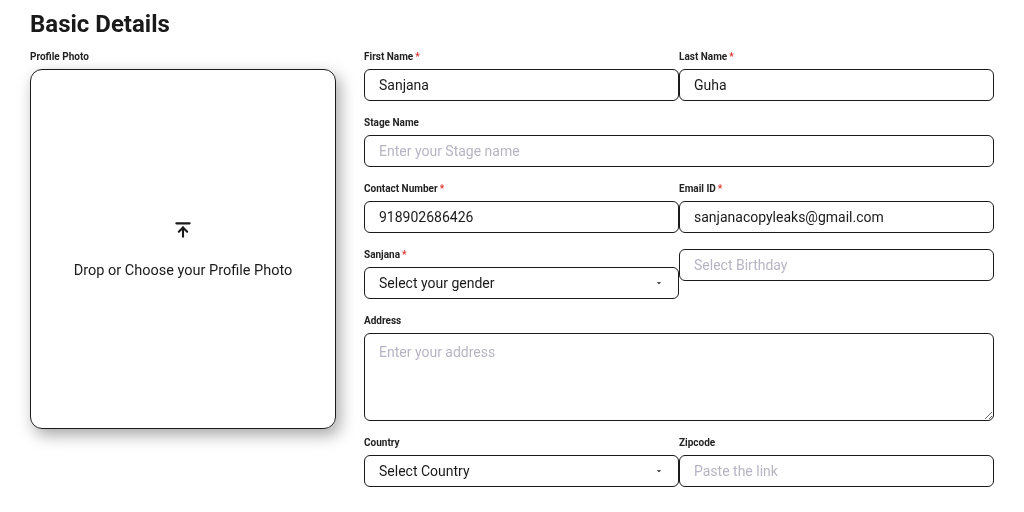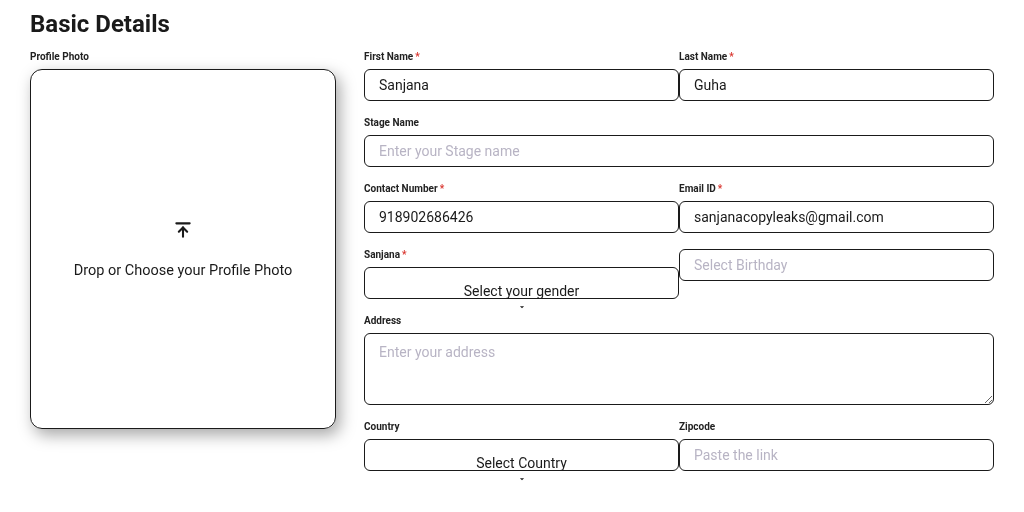--- a/index.html
+++ b/index.html
@@ -86,32 +86,31 @@
       font-family: inherit;
     }
     input[type="text"]::placeholder, textarea::placeholder {
       color: #b8b4c4;
     }
     .select {
       display: flex;
       align-items: center;
       justify-content: space-between;
       cursor: pointer;
-      flex-direction: column;
     }
     .select .sel-text {
       color: #1a1a1a;
       font-size: 14px;
     }
     .caret {
       width: 10px;
       height: 10px;
     }
     textarea {
-      height: 72px;
+      height: 88px;
       padding: 10px 14px;
       resize: vertical;
     }
     .date-input::placeholder {
       color: #b8b4c4;
     }
   </style>
 </head>
 <body>
 

